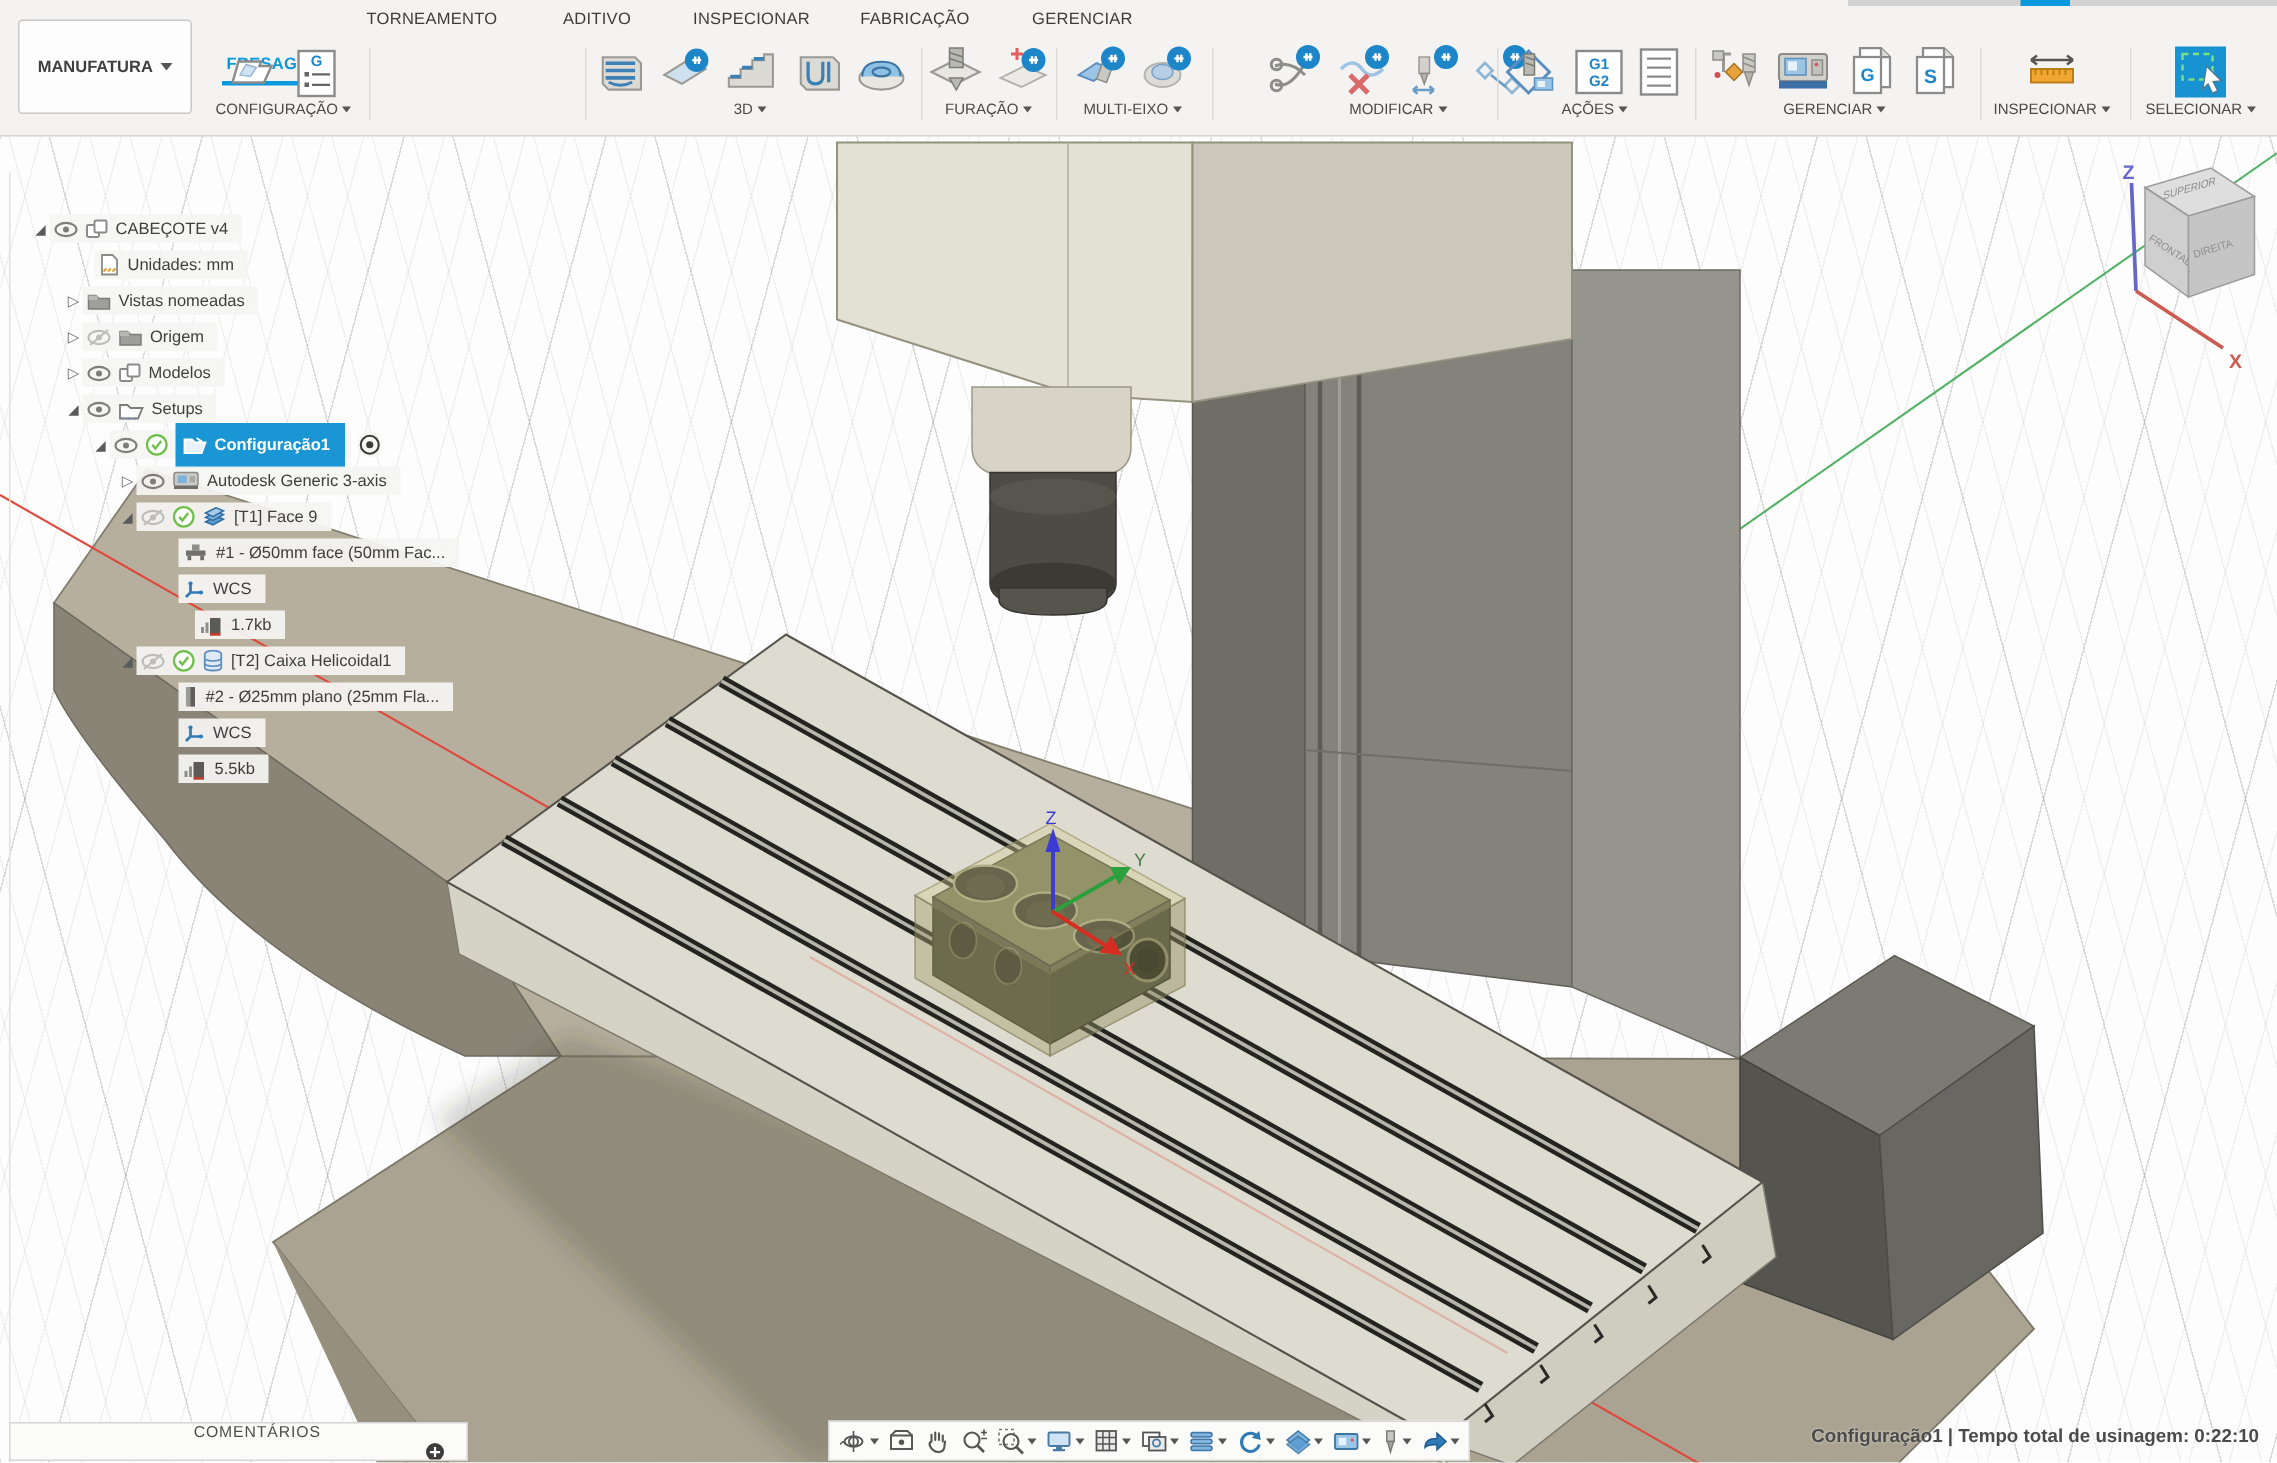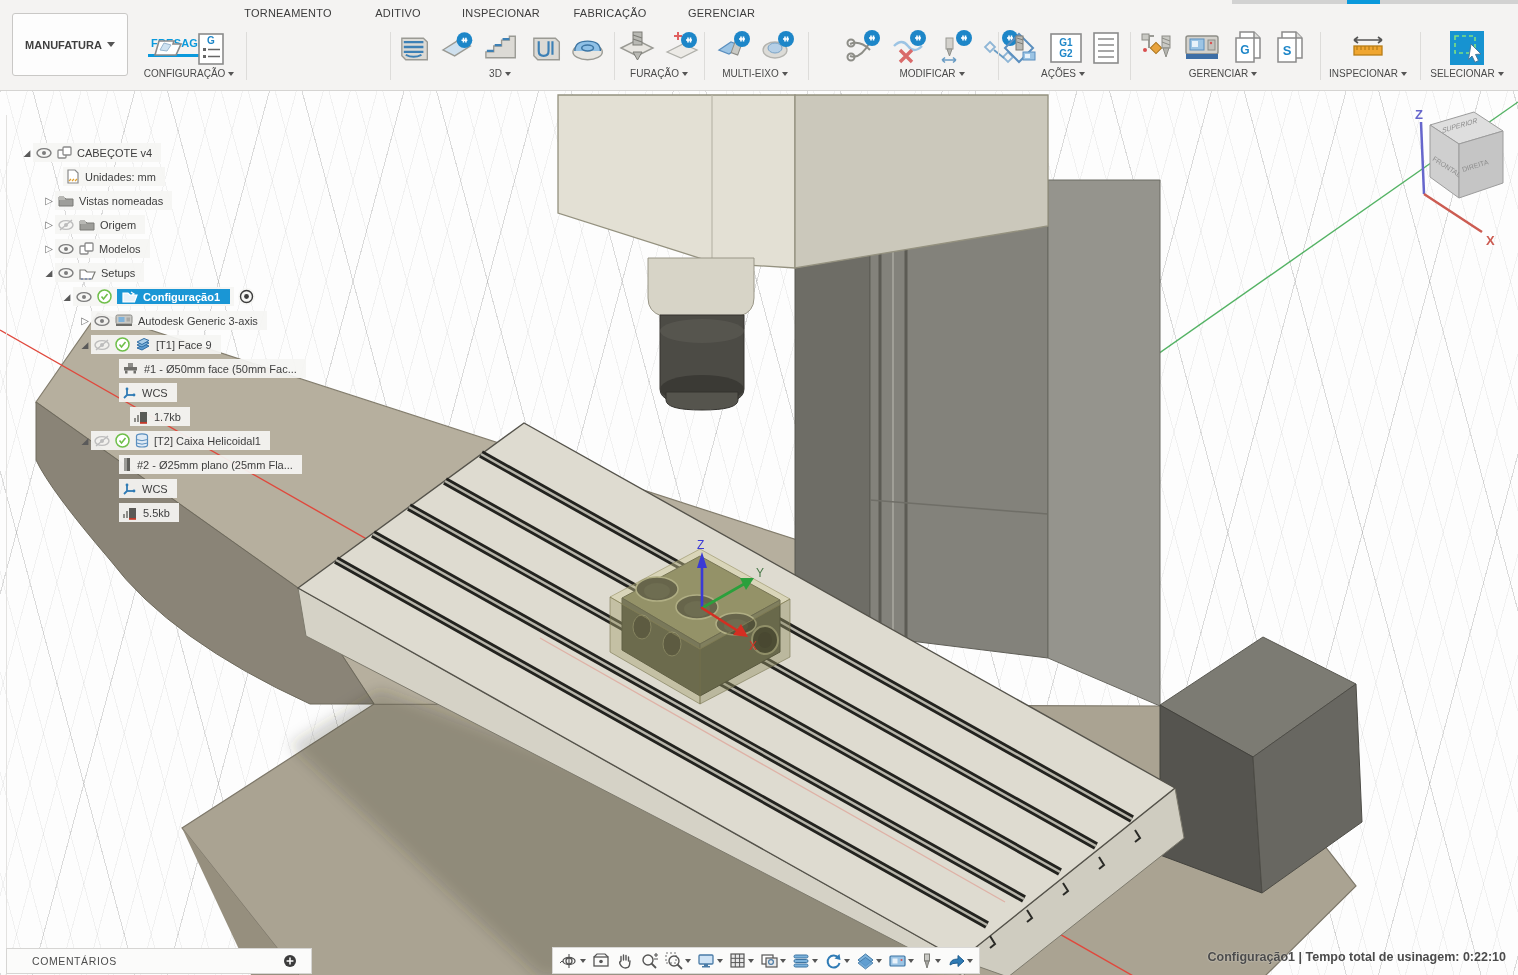--- a/index.html
+++ b/index.html
@@ -31,25 +31,25 @@
   .scene{position:absolute;left:0;top:0;}
   
   .nav-header{position:absolute;left:6px;top:5px;width:306px;height:20px;background:#f8f8f7;border:1px solid #dbdad8;box-sizing:border-box;display:flex;align-items:center;font-size:10.5px;color:#4c4c4c;letter-spacing:.4px;z-index:30;}
   .nav-header .ttl{margin-left:8px;}
   .nav-body{position:absolute;left:6px;top:25px;width:306px;bottom:0;border-left:1px solid #e3e2e0;z-index:29;}
   .trow{position:absolute;height:19px;display:flex;align-items:center;}
   .trow .bg{display:flex;align-items:center;background:rgba(245,245,243,.93);height:19px;padding:0 9px 0 3px;gap:5px;}
   .trow .lbl{font-size:11px;color:#3e3e3e;white-space:nowrap;}
   .tri{font-size:10px;color:#6e6e6e;width:12px;text-align:center;cursor:pointer;}
   .tri.exp{font-size:9px;color:#5a5a5a;}
-  .sel{display:flex;align-items:center;gap:5px;background:#1a96d5;height:15px;padding:0 10px 0 5px;}
+  .sel{display:flex;align-items:center;gap:5px;background:#1a96d5;height:30px;padding:0 10px 0 5px;}
   .sel .lbl{color:#fff;font-weight:bold;}
   .ticon{flex:0 0 auto;display:inline-flex;}
   
-  .comments{position:absolute;left:6px;top:858px;width:306px;height:26px;background:#fbfbfa;border:1px solid #d6d5d3;box-sizing:border-box;display:flex;align-items:center;font-size:10.5px;color:#4c4c4c;letter-spacing:.6px;z-index:30;}
+  .comments{position:absolute;left:6px;top:858px;width:306px;height:26px;background:#fbfbfa;border:1px solid #d6d5d3;box-sizing:border-box;display:flex;align-items:center;font-size:10.5px;color:#4c4c4c;letter-spacing:.6px;z-index:30;flex-direction:column;}
   .comments .ttl{margin-left:25px;}
   .comments .plus{margin-left:auto;margin-right:14px;}
   .navbar{position:absolute;left:552px;top:857px;width:428px;height:27px;background:#fbfbfa;border:1px solid #d9d8d6;box-sizing:border-box;display:flex;align-items:center;justify-content:center;gap:2px;z-index:30;}
   .nbi{display:flex;align-items:center;gap:1px;padding:0 2px;cursor:pointer;}
   .nbi .caret{border-left-width:3px;border-right-width:3px;border-top-width:4px;}
   .statusbar{position:absolute;right:12px;top:860px;font-size:12.5px;font-weight:bold;color:#4b4b4b;z-index:30;text-shadow:0 0 2px rgba(255,255,255,.6);}
   .mlabel{font-size:7px;fill:#8d8d8d;}
 </style>
 </head>
 <body>

